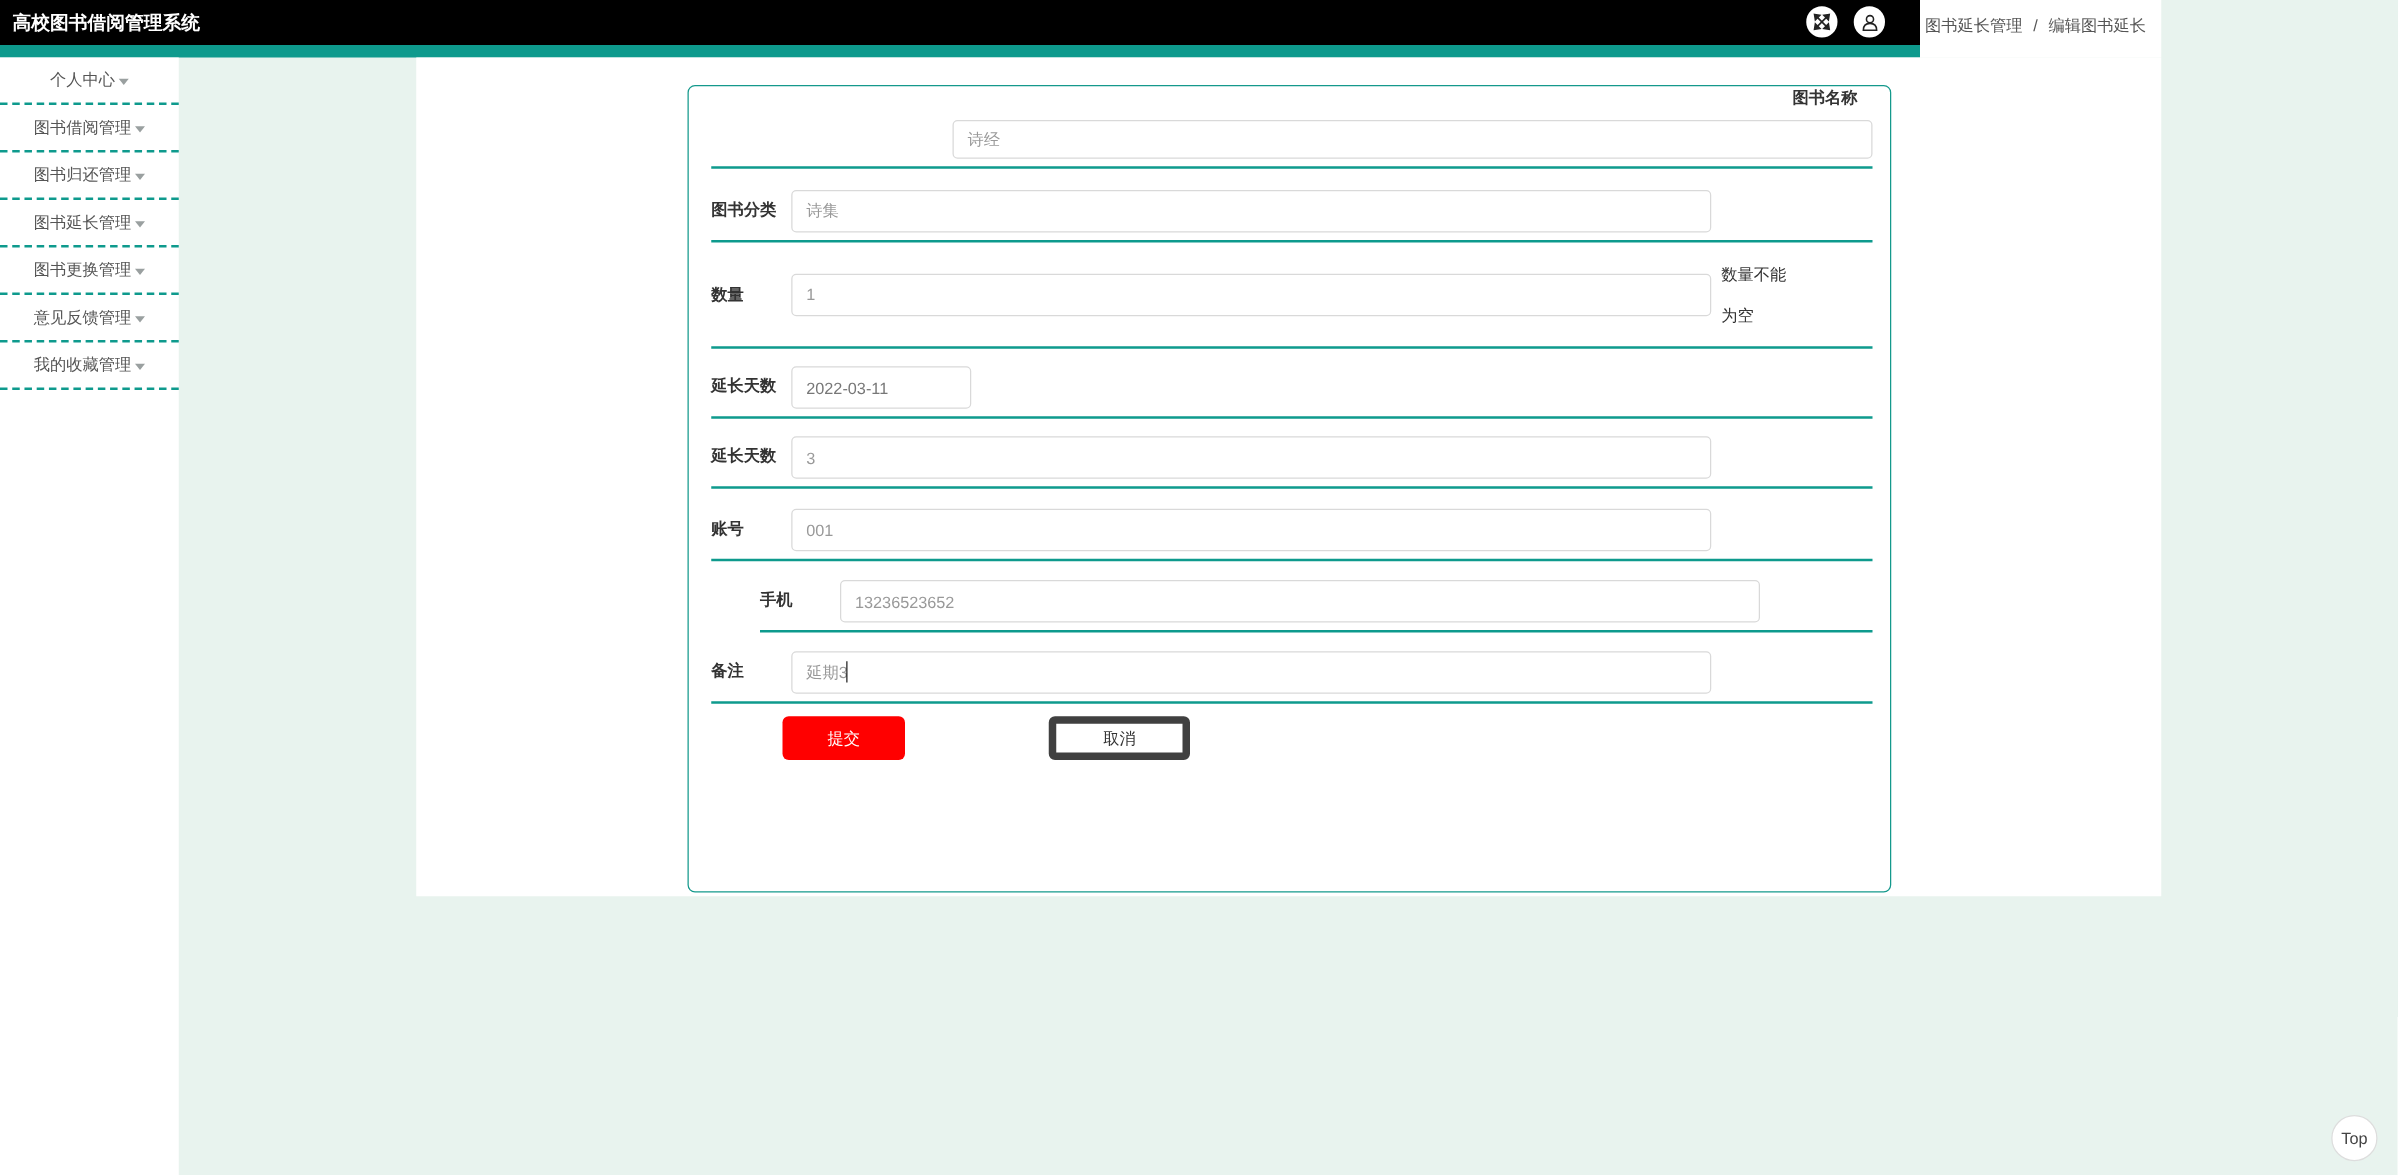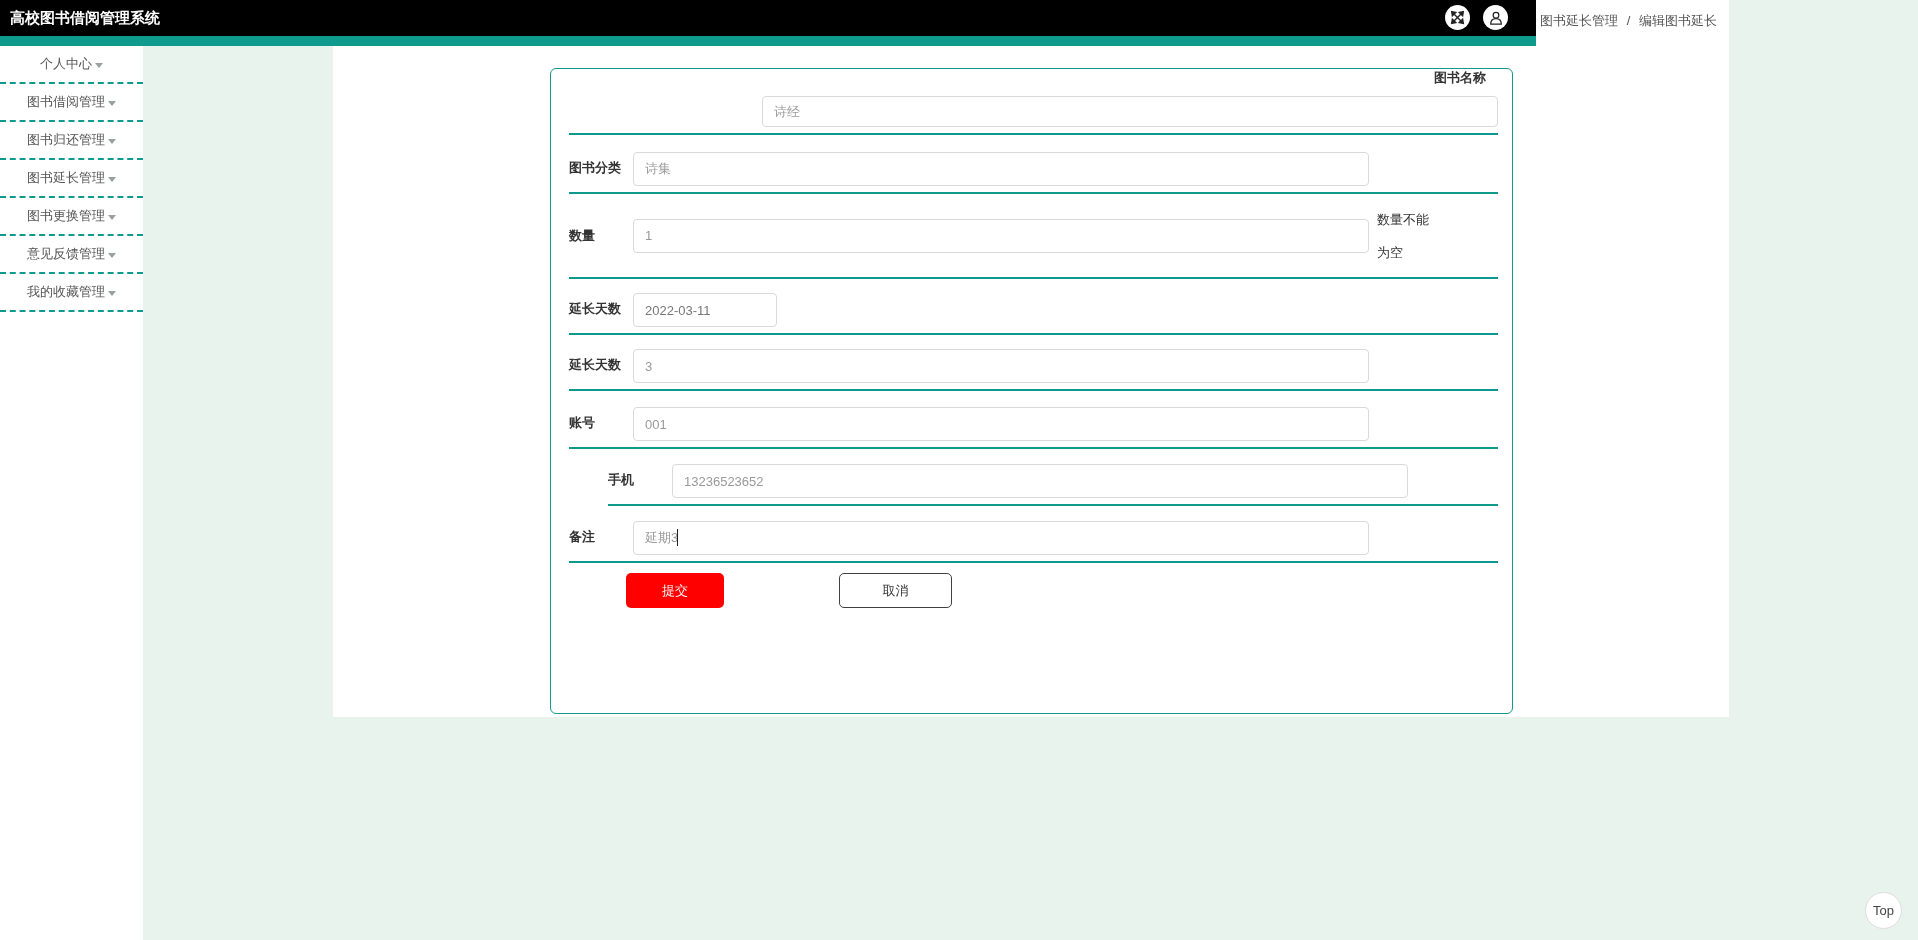--- a/index.html
+++ b/index.html
@@ -79,21 +79,21 @@
   .caret-bar {
     position:absolute; left:108px; bottom:15px; width:1px; height:17px; background:#222;
   }
   .btn-row { display:flex; padding-top:10px; padding-left:57px; border-bottom:none; }
   .btn {
     height:35px; border-radius:5px; font-size:13px; cursor:pointer;
     display:flex; align-items:center; justify-content:center;
     font-family:"Liberation Sans","DejaVu Sans",sans-serif;
   }
   .btn-submit { width:98px; background:#ff0000; color:#fff; border:none; }
-  .btn-cancel { width:113px; background:#fff; color:#333; border:1px solid #404040; margin-left:115px;font-family:Liberation Serif, serif; }
+  .btn-cancel { width:113px; background:#fff; color:#333; border:6px solid #404040; margin-left:115px;font-family:Liberation Serif, serif; }
   
   .top-btn {
     position:absolute; left:1865px; top:892px; width:37px; height:37px;
     border-radius:50%; background:#fff; border:1px solid #ddd;
     display:flex; align-items:center; justify-content:center;
     color:#444; font-size:13px; cursor:pointer;
   }
 </style>
 </head>
 <body>

